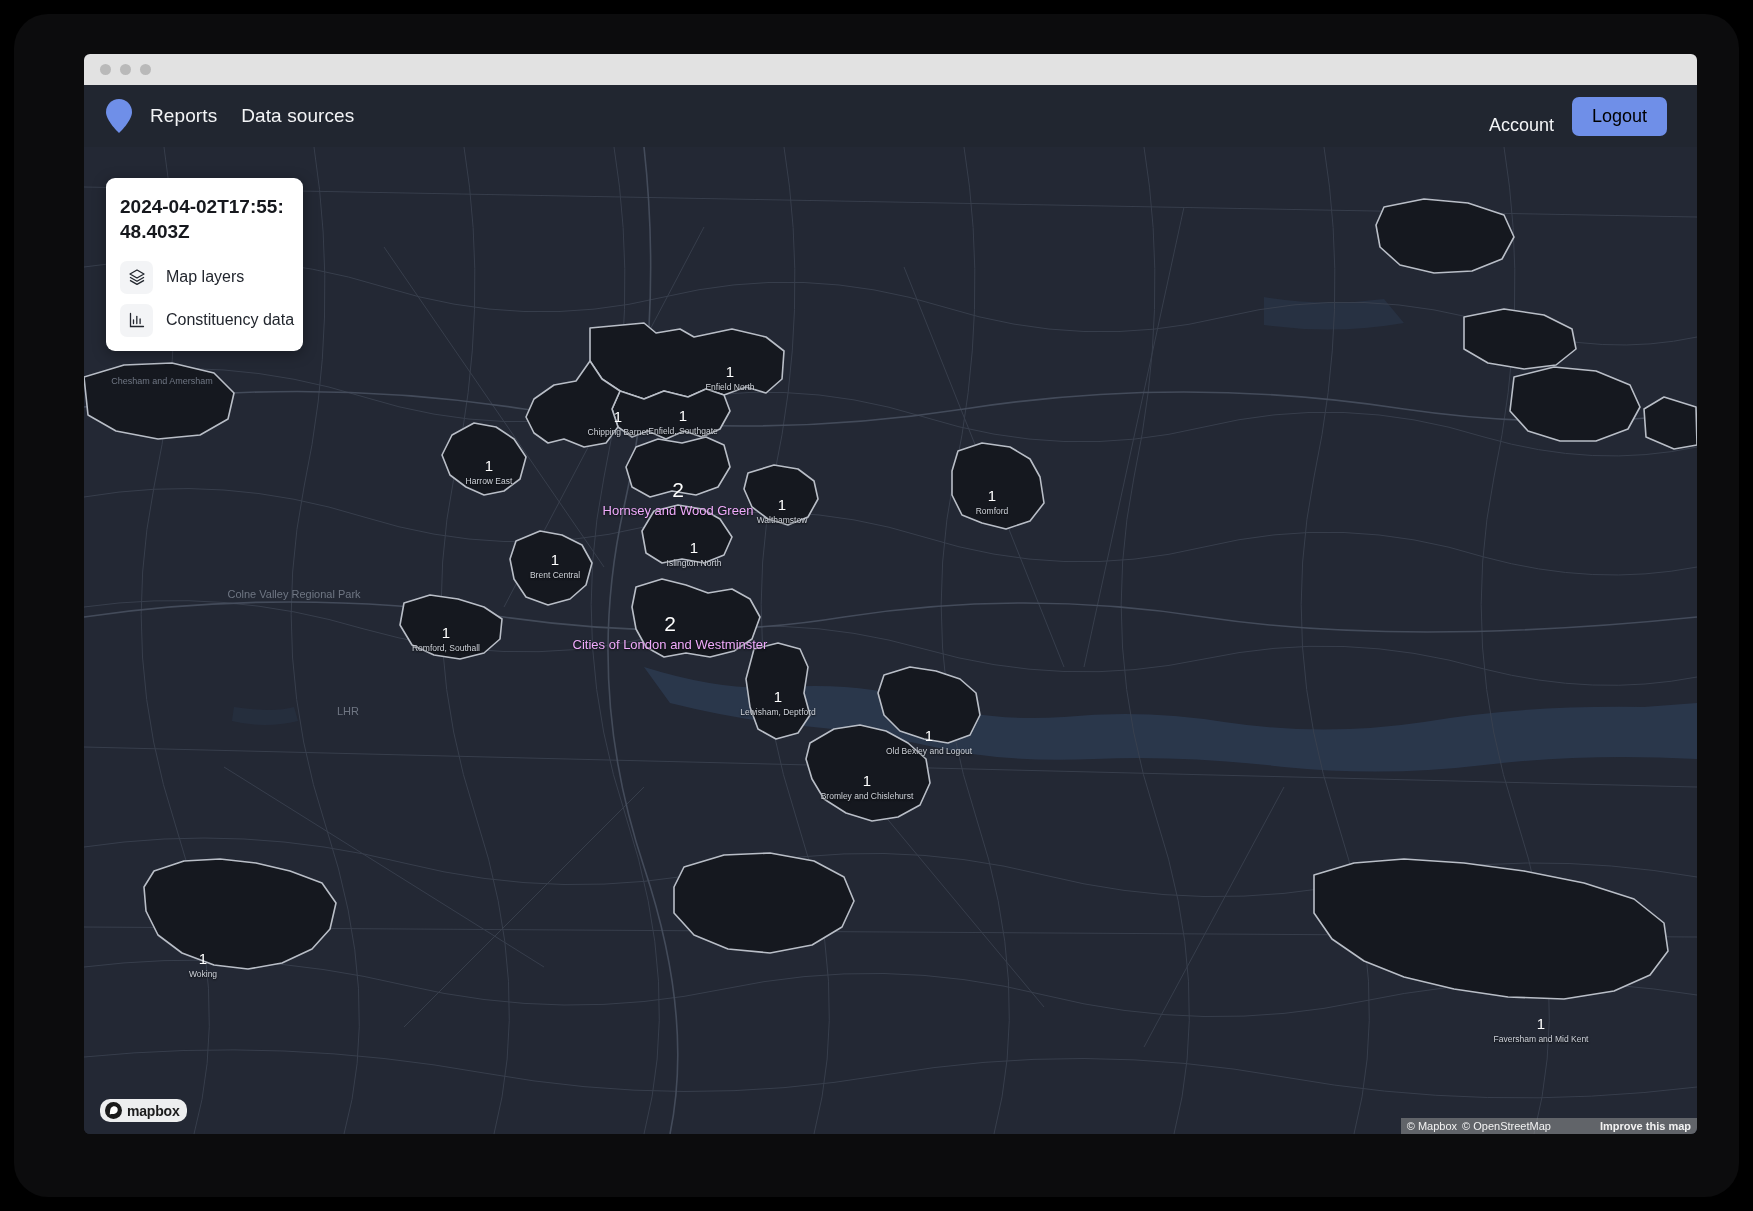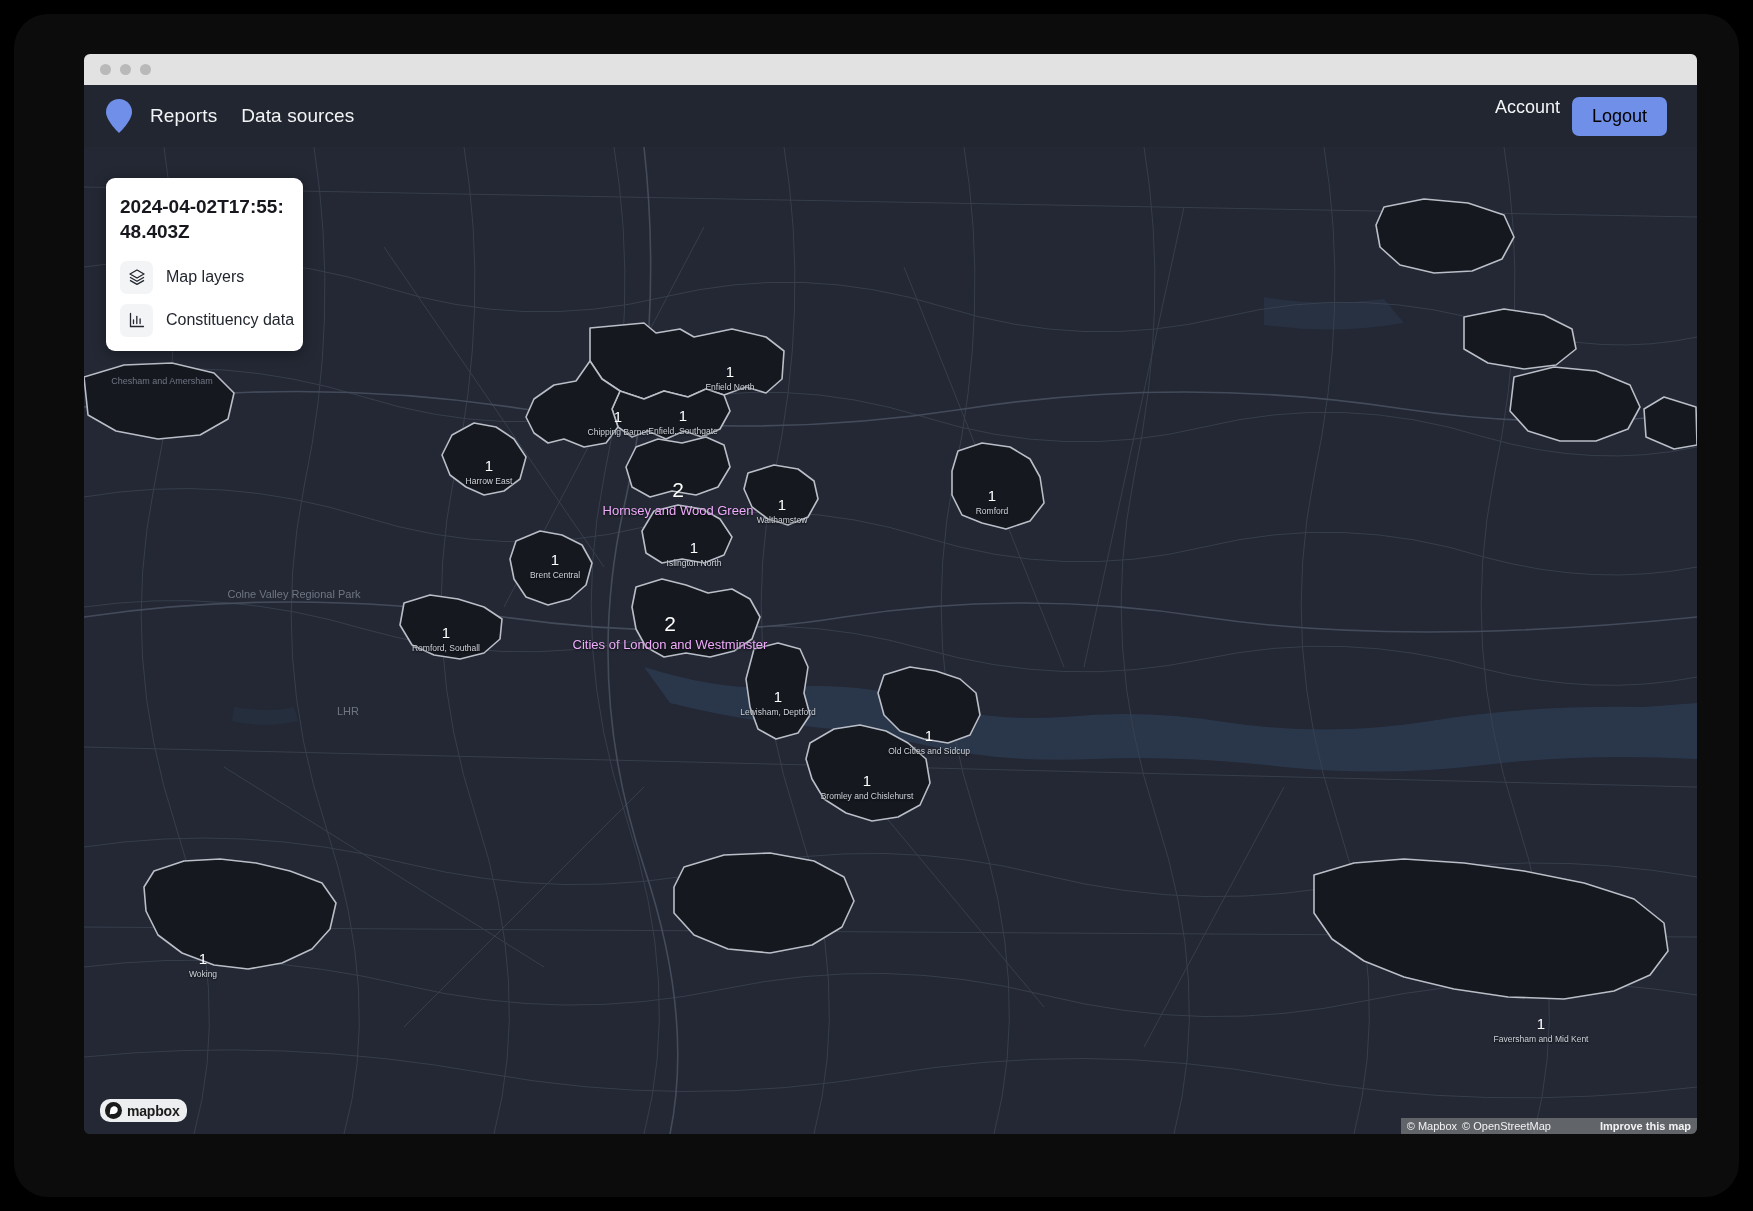--- a/index.html
+++ b/index.html
@@ -32,21 +32,21 @@
     position:relative; height:62px; background:#212630;
     display:flex; align-items:center; padding:0 30px 0 22px;
   }
   .logo-pin { width:26px; height:34px; position:relative; margin-right:18px; flex:none; }
   .logo-pin svg { display:block; }
   .nav-links { display:flex; align-items:center; gap:24px; }
   .nav-link {
     color:#f3f4f6; font-size:19px; letter-spacing:.1px;
     text-decoration:none; cursor:pointer; white-space:nowrap;
   }
-  .nav-right { margin-left:auto; display:flex; align-items:flex-start; gap:12px; }
+  .nav-right { margin-left:auto; display:flex; align-items:flex-end; gap:18px; }
   .account-link { color:#f3f4f6; font-size:18px; cursor:pointer; white-space:nowrap; }
   .logout-btn {
     background:#6f8fe8; color:#000000; font-size:18px;
     border:none; border-radius:7px; padding:9px 20px; cursor:pointer;
     font-family:"Liberation Sans", sans-serif;
   }
 
   
   .map-wrap { position:absolute; left:0; top:62px; right:0; bottom:0; overflow:hidden; background:#232834; }
   .map-svg { position:absolute; left:0; top:0; }
@@ -284,21 +284,21 @@
               <div class="c-label c-big" style="left: 586px; top: 486px;">
                 <div class="c-count">2</div>
                 <div class="c-name">Cities of London and Westminster</div>
               </div>
               <div class="c-label c-small" style="left: 694px; top: 556px;">
                 <div class="c-count">1</div>
                 <div class="c-name">Lewisham, Deptford</div>
               </div>
               <div class="c-label c-small" style="left: 845px; top: 595px;">
                 <div class="c-count">1</div>
-                <div class="c-name">Old Cities and Sidcup</div>
+                <div class="c-name">Old Bexley and Logout</div>
               </div>
               <div class="c-label c-small" style="left: 783px; top: 640px;">
                 <div class="c-count">1</div>
                 <div class="c-name">Bromley and Chislehurst</div>
               </div>
               <div class="c-label c-small" style="left: 119px; top: 818px;">
                 <div class="c-count">1</div>
                 <div class="c-name">Woking</div>
               </div>
               <div class="c-label c-small" style="left: 1457px; top: 883px;">

